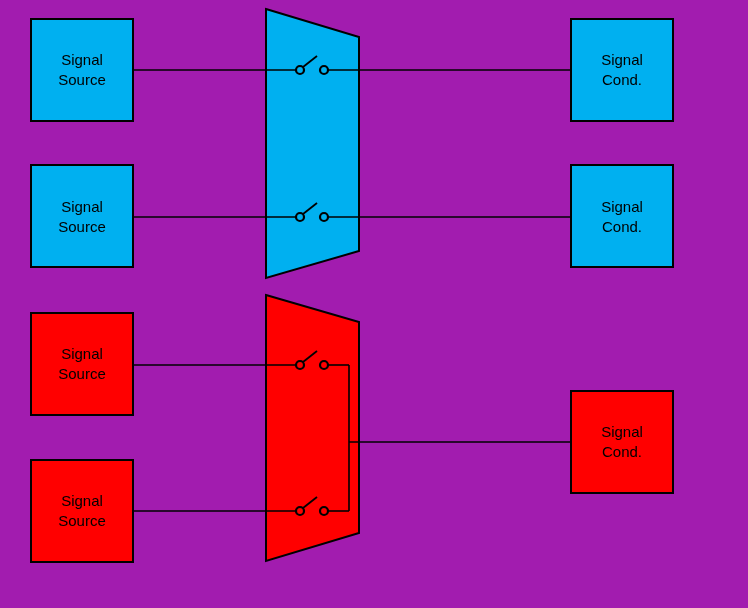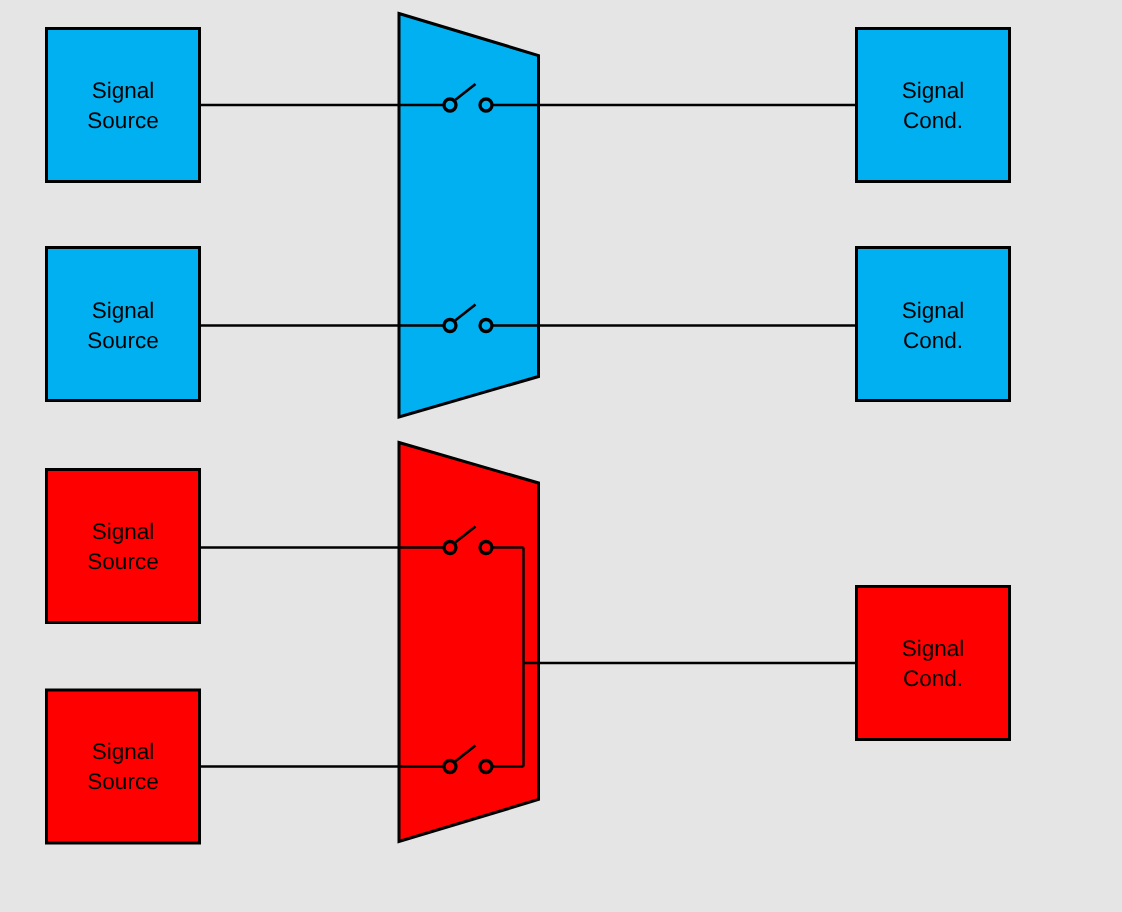--- a/index.html
+++ b/index.html
@@ -8,21 +8,21 @@
     background: #ffffff;
     width: 748px;
     height: 608px;
     overflow: hidden;
     font-family: "Liberation Sans", sans-serif;
   }
   .stage {
     position: relative;
     width: 748px;
     height: 608px;
-    background: #e5e5e5;
+    background: #a21caf;
   }
   .box {
     stroke: #000000;
     stroke-width: 2;
   }
   .mux {
     stroke: #000000;
     stroke-width: 2;
     stroke-linejoin: miter;
   }

